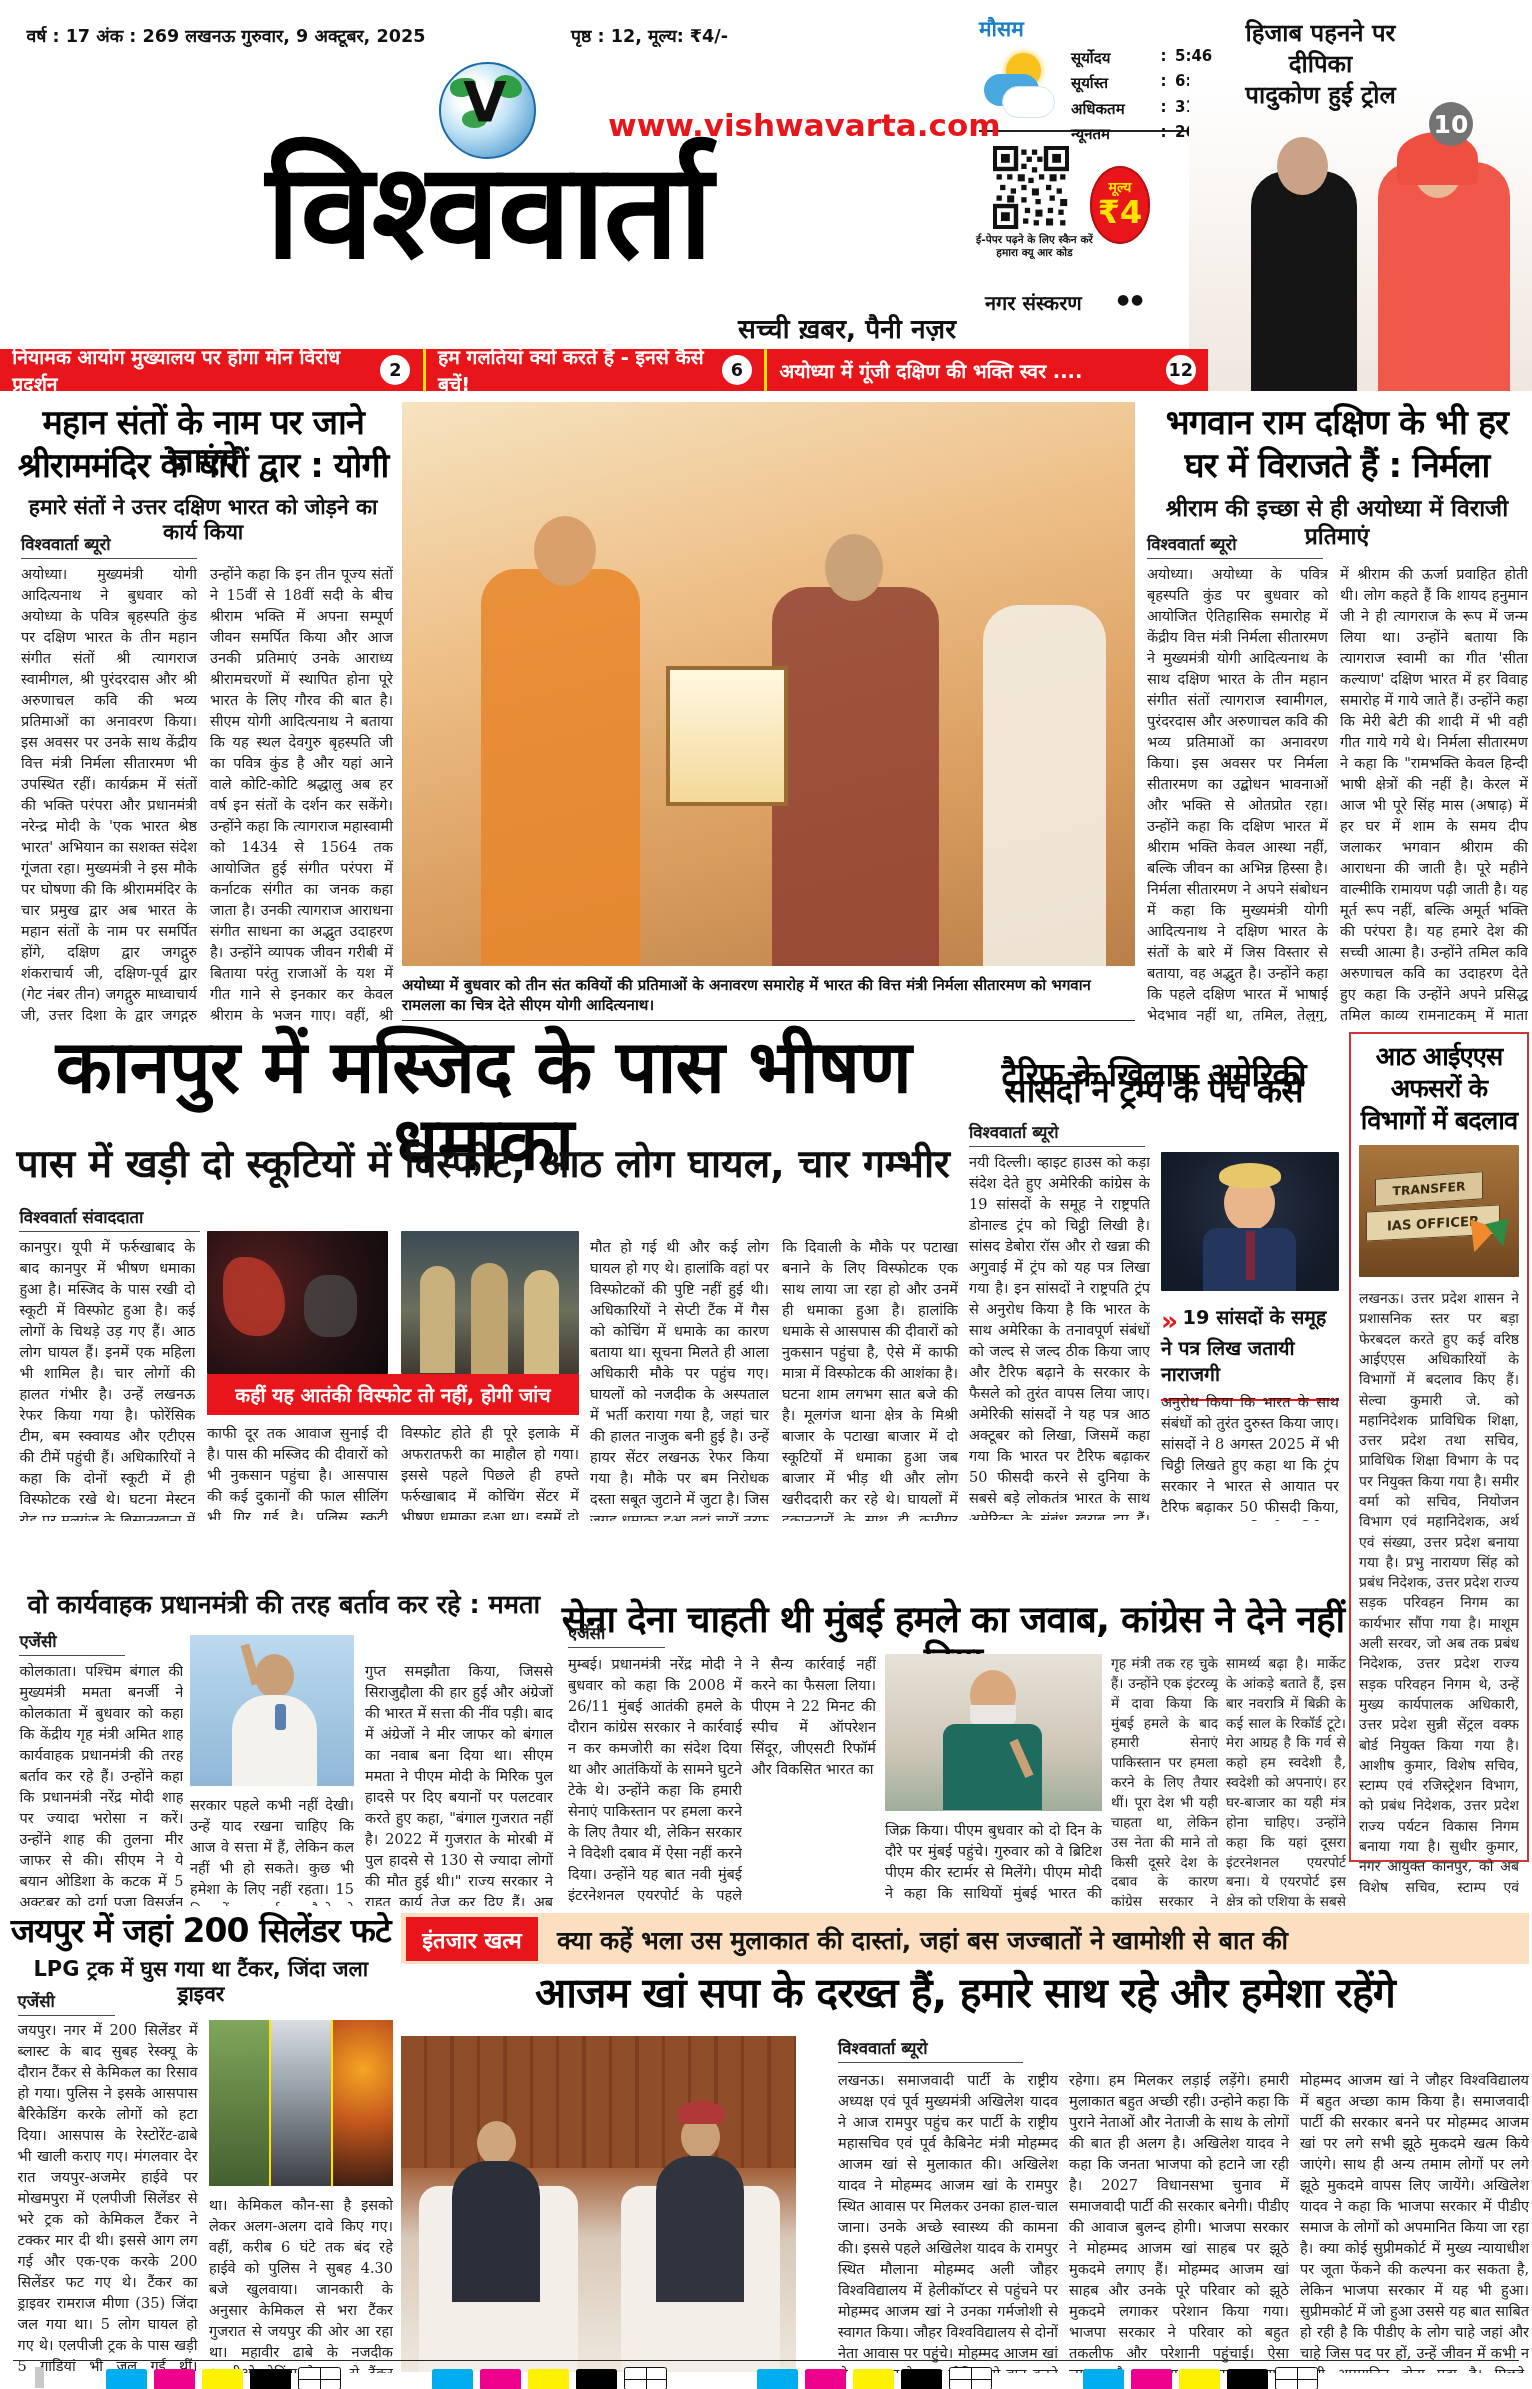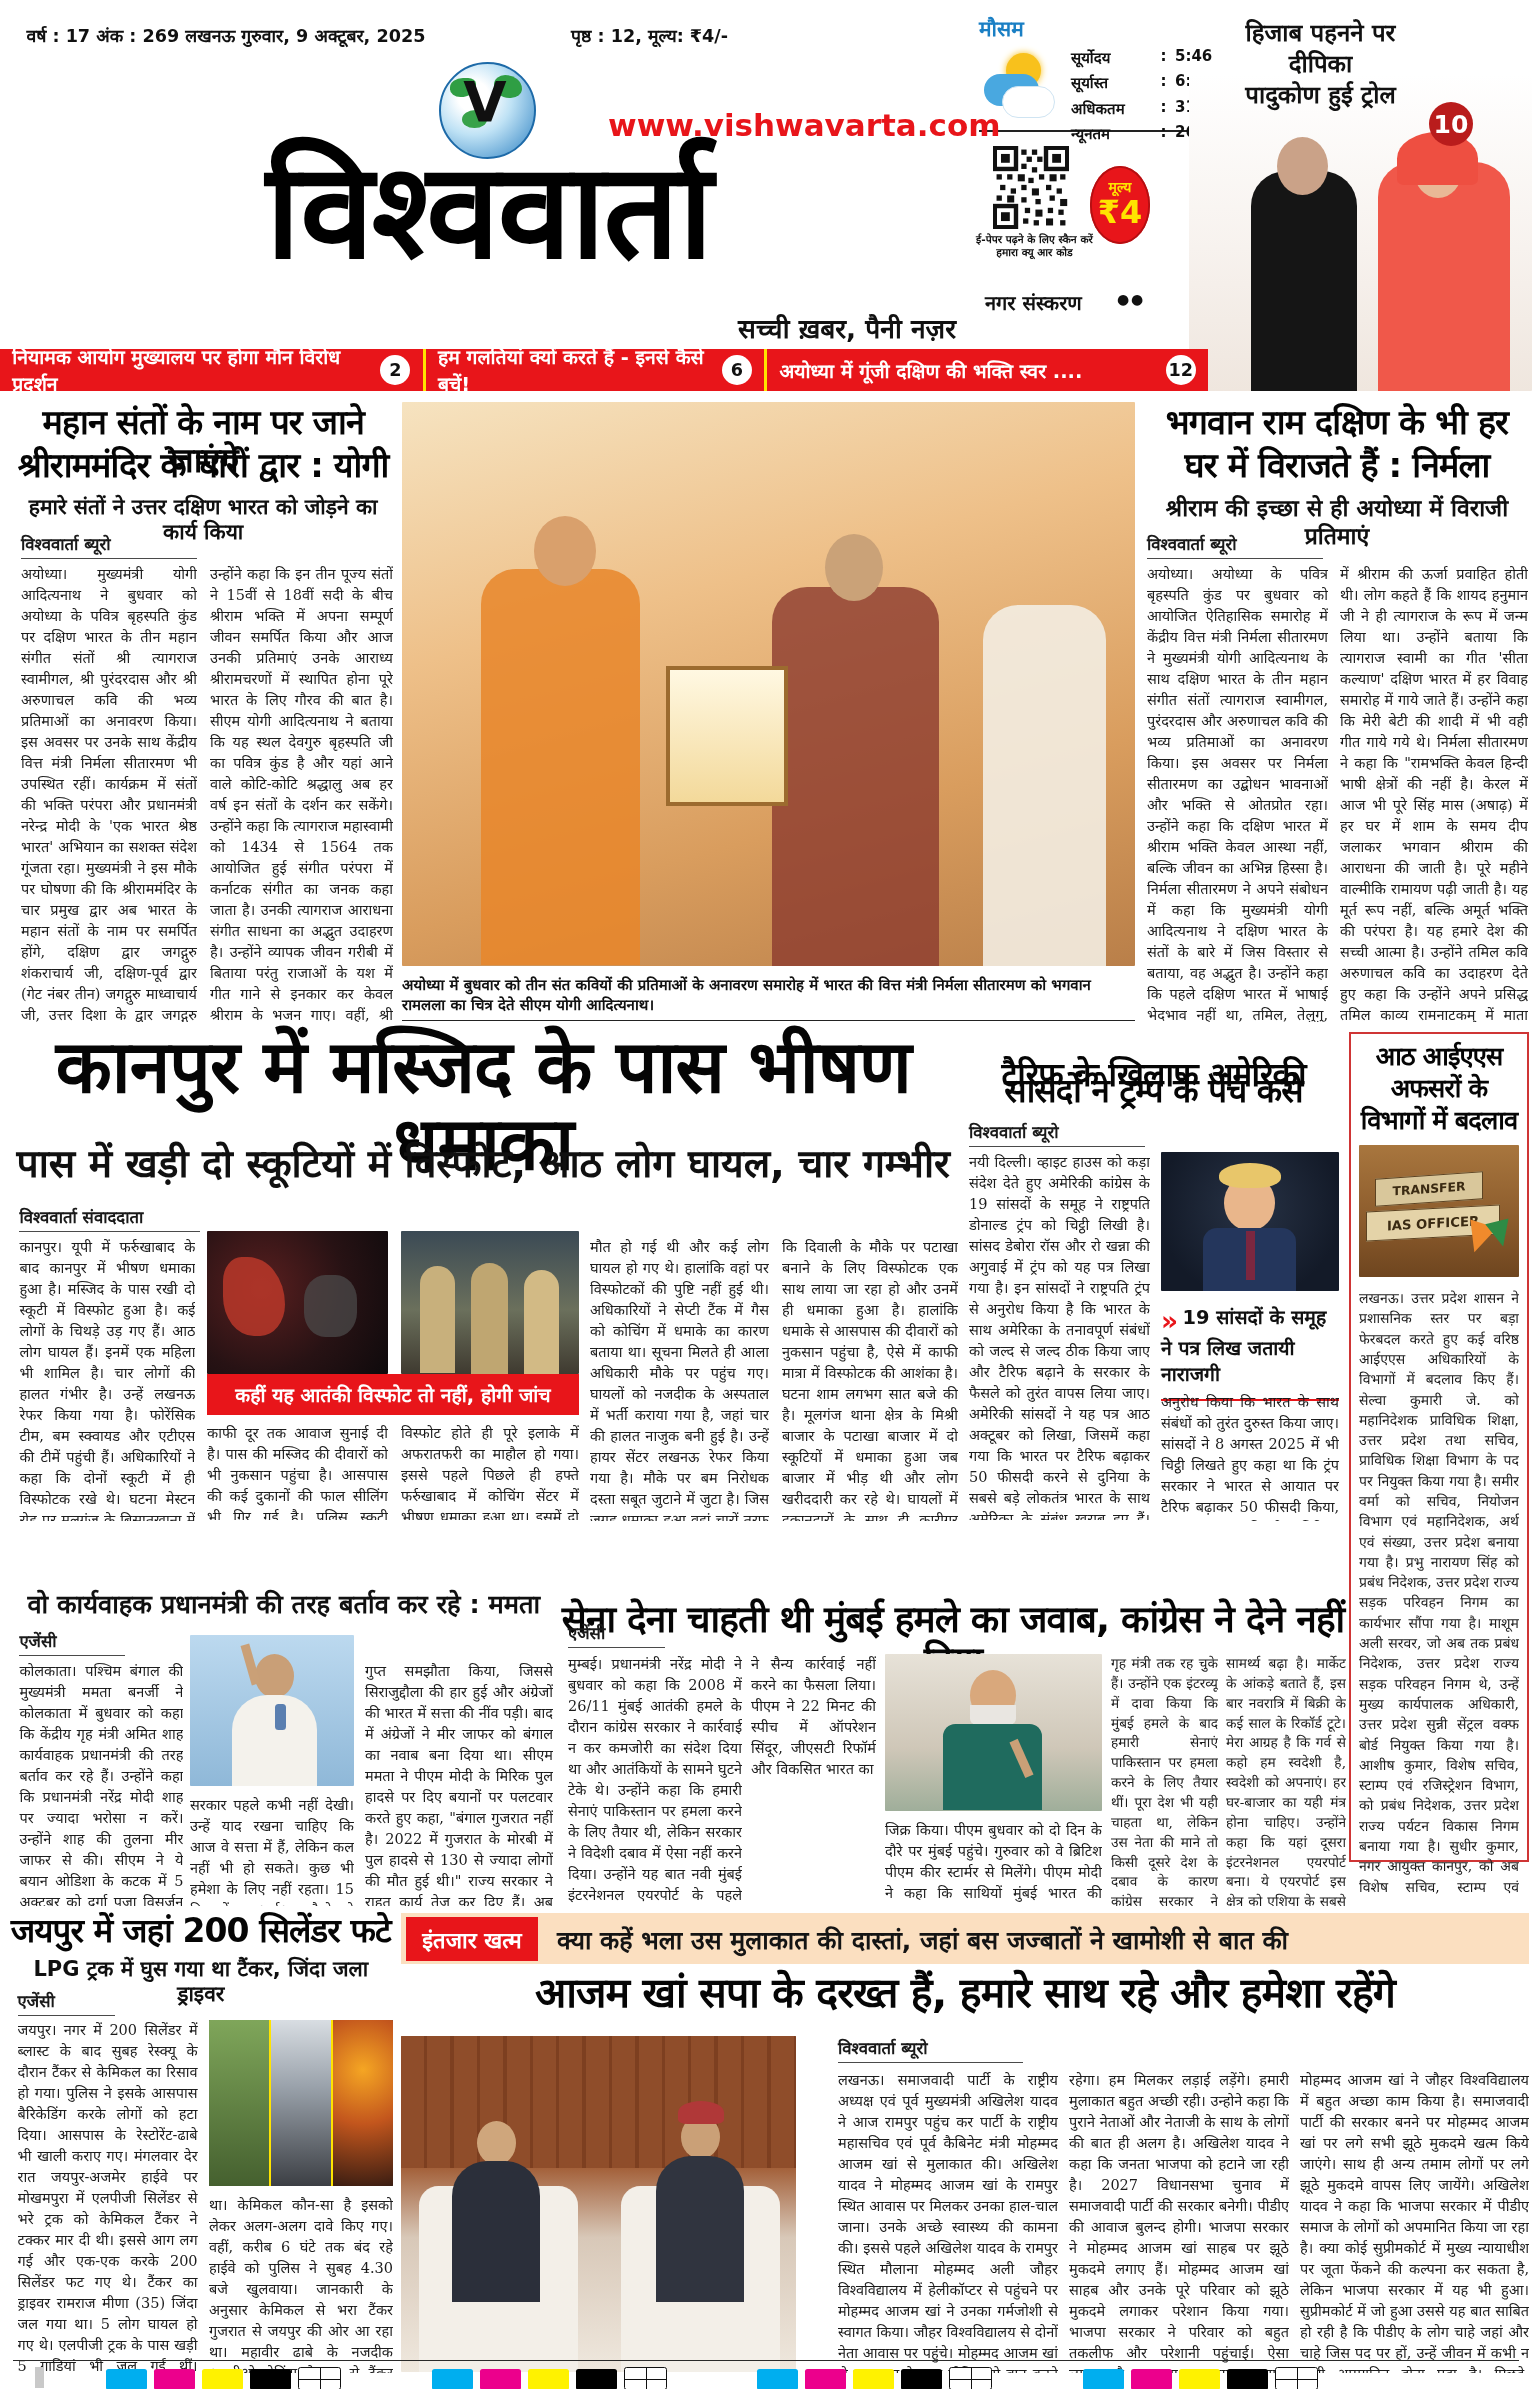--- a/index.html
+++ b/index.html
@@ -126,21 +126,21 @@
     <div class="figure" style="left:62px;top:97px;width:106px;height:220px;background:#151515;"></div>
     <div class="head" style="left:88px;top:63px;width:51px;height:58px;background:#caa288;"></div>
     <div class="figure" style="left:189px;top:88px;width:132px;height:229px;background:#f0584a;"></div>
     <div class="head" style="left:225px;top:69px;width:48px;height:55px;background:#e9b896;"></div>
     <div class="abs" style="left:208px;top:58px;width:81px;height:53px;border-radius:50% 50% 10% 10%;background:#ee4f41;"></div>
   </div>
   <div class="abs" style="left:1219px;top:17.6px;width:203px;text-align:center;font-weight:700;font-size:24px;line-height:1.3;">
     <div>हिजाब पहनने पर दीपिका</div>
     <div>पादुकोण हुई ट्रोल</div>
   </div>
-  <div class="abs" style="left:1429px;top:102px;width:44px;height:44px;background:#b91c1c;border-radius:50%;color:#fff;font-weight:800;font-size:25px;display:flex;align-items:center;justify-content:center;">10</div>
+  <div class="abs" style="left:1429px;top:102px;width:44px;height:44px;background:#737373;border-radius:50%;color:#fff;font-weight:800;font-size:25px;display:flex;align-items:center;justify-content:center;">10</div>
 
   <div class="abs" style="left:439px;top:62px;width:93px;height:93px;border-radius:50%;background:radial-gradient(circle at 35% 35%,#ffffff 18%,#bfe2f5 45%,#2a7fc1 100%);border:2.6px solid #1d6aa8;">
     <div class="abs" style="left:8.8px;top:14px;width:26.4px;height:19.4px;background:#2f9e44;border-radius:50% 30% 60% 40%;"></div>
     <div class="abs" style="left:53px;top:10.6px;width:28px;height:23px;background:#2f9e44;border-radius:40% 60% 40% 55%;"></div>
     <div class="abs" style="left:21px;top:46px;width:25px;height:17.6px;background:#37a24a;border-radius:55% 45% 50% 50%;"></div>
     <div class="abs" style="left:0;top:5.3px;width:88px;text-align:center;font-weight:900;font-size:56px;color:#101010;">V</div>
   </div>
   <div class="abs" style="left:608px;top:107px;width:379px;color:#e8151a;font-weight:800;font-size:31px;">www.vishwavarta.com</div>
   <div class="abs" style="left:17.6px;top:122px;width:942px;text-align:center;font-weight:800;font-size:132px;line-height:1.35;color:#000;letter-spacing:-1.8px;">विश्ववार्ता</div>
   <div class="abs" style="left:617px;top:310px;width:339px;text-align:right;font-weight:700;font-size:26.4px;">सच्ची ख़बर, पैनी नज़र</div>

